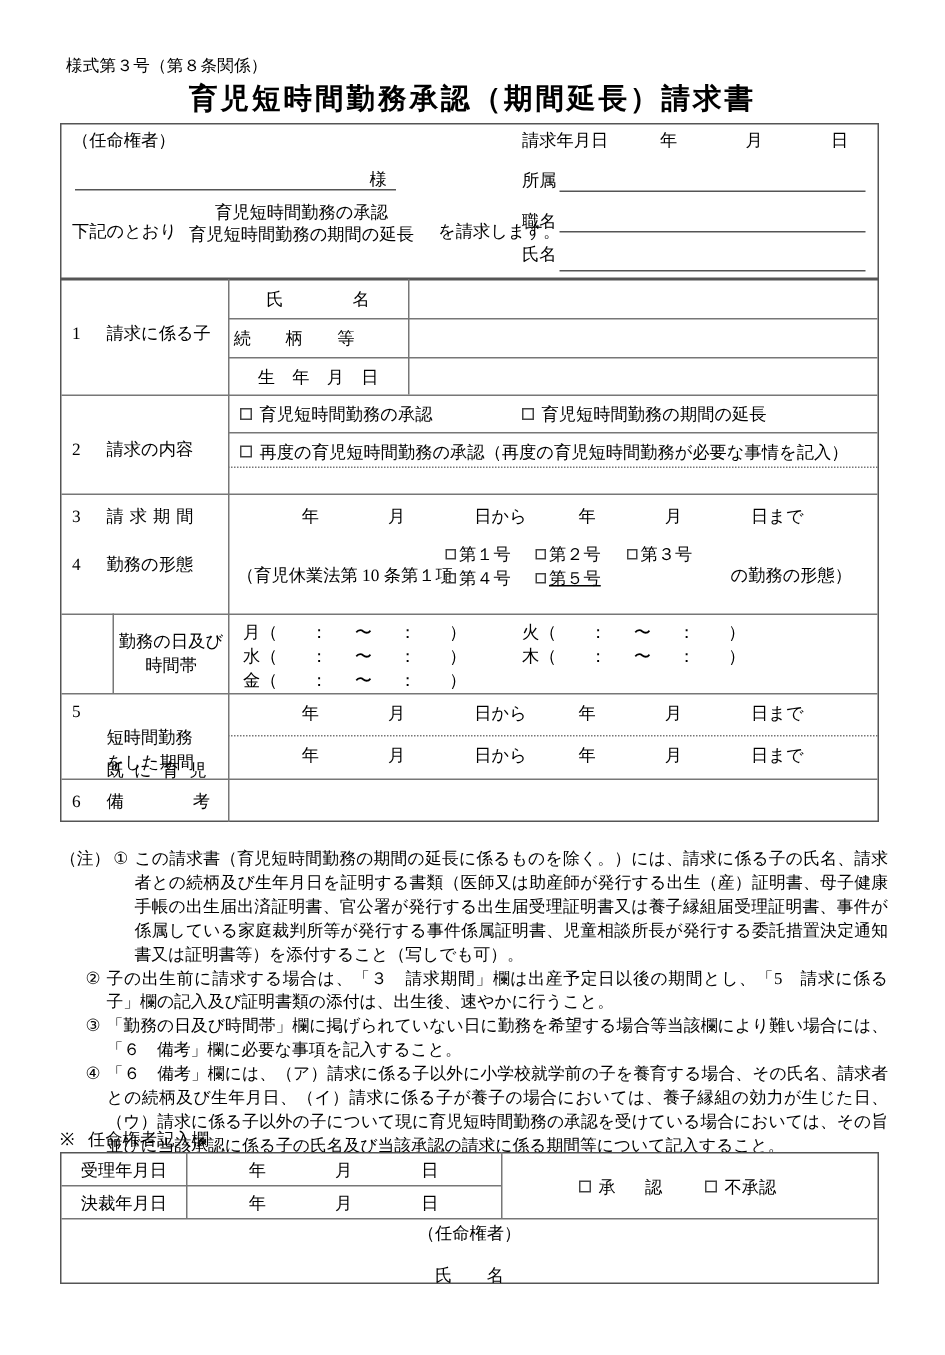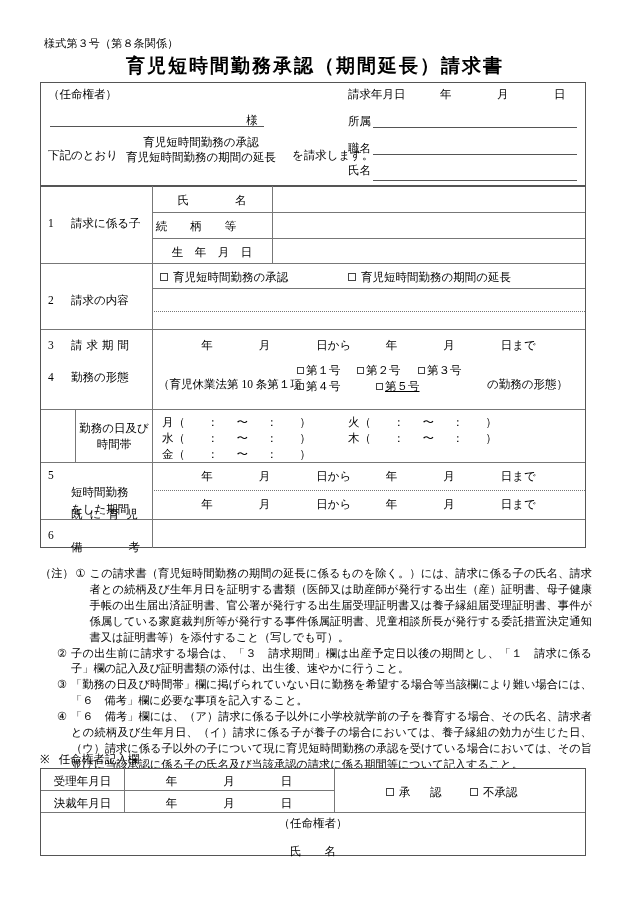--- a/index.html
+++ b/index.html
@@ -195,20 +195,23 @@
 
   <div class="cell" style="left:48px; top:292px;">2</div>
   <div class="cell" style="left:71px; top:292px;">請求の内容</div>
 
   <div class="cell" style="left:160px; top:269px;">
     <span class="cb"></span><span>育児短時間勤務の承認</span>
   </div>
   <div class="cell" style="left:348px; top:269px;">
     <span class="cb"></span><span>育児短時間勤務の期間の延長</span>
   </div>
+  <div class="cell" style="left:160px; top:294px;">
+    <span class="cb"></span><span>再度の育児短時間勤務の承認（再度の育児短時間勤務が必要な事情を記入）</span>
+  </div>
   <div class="cell" style="left:160px; top:314px; width:420px; height:13px;"></div>
 
   <div class="cell" style="left:48px; top:337px;">3</div>
   <div class="cell sp4" style="left:71px; top:337px;">請求期間</div>
   <div class="cell ctr" style="left:152px; top:337px; width:433px;">年　　　　月　　　　日から　　　年　　　　月　　　　日まで</div>
 
   <div class="cell" style="left:48px; top:369px;">4</div>
   <div class="cell" style="left:71px; top:369px;">勤務の形態</div>
 
   <div class="cell" style="left:158px; top:376px;">（育児休業法第 10 条第１項</div>
@@ -218,21 +221,21 @@
   </div>
   <div class="cell" style="left:357px; top:362px;">
     <span class="cb-sm"></span><span>第２号</span>
   </div>
   <div class="cell" style="left:418px; top:362px;">
     <span class="cb-sm"></span><span>第３号</span>
   </div>
   <div class="cell" style="left:297px; top:378px;">
     <span class="cb-sm"></span><span>第４号</span>
   </div>
-  <div class="cell" style="left:376px; top:378px;text-decoration:underline;">
+  <div class="cell" style="left:357px; top:378px;text-decoration:underline;">
     <span class="cb-sm"></span><span>第５号</span>
   </div>
   <div class="cell" style="left:487px; top:376px;">の勤務の形態）</div>
 
   <div class="cell ctr" style="left:76px; top:420px; width:76px;">勤務の日及び</div>
   <div class="cell ctr" style="left:76px; top:436px; width:76px;">時間帯</div>
 
   <div class="cell" style="left:162px; top:414px;">
     <span>月</span><span>（</span><span style="display:inline-block;width:22px"></span><span>：</span><span style="display:inline-block;width:18px"></span><span>〜</span><span style="display:inline-block;width:18px"></span><span>：</span><span style="display:inline-block;width:22px"></span><span>）</span>
   </div>
@@ -251,32 +254,32 @@
 
   <div class="cell" style="left:48px; top:467px;">5</div>
   <div class="cell sp2" style="left:71px; top:467px;margin-top:39px;">既 に 育 児</div>
   <div class="cell" style="left:71px; top:484px;">短時間勤務</div>
   <div class="cell" style="left:71px; top:501px;">をした期間</div>
 
   <div class="cell ctr" style="left:152px; top:468px; width:433px;">年　　　　月　　　　日から　　　年　　　　月　　　　日まで</div>
   <div class="cell ctr" style="left:152px; top:496px; width:433px;">年　　　　月　　　　日から　　　年　　　　月　　　　日まで</div>
 
   <div class="cell" style="left:48px; top:527px;">6</div>
-  <div class="cell" style="left:71px; top:527px;margin-top:12px;">備　　　　考</div>
+  <div class="cell" style="left:71px; top:527px;">備　　　　考</div>
   <div class="cell" style="left:160px; top:527px; width:420px; height:16px;"></div>
 
   <div class="notes">
     <div class="note-row">
       <span class="note-head">（注）</span>
       <span class="note-head" style="padding:0 4px 0 2px;">①</span>
       <span class="note-body">この請求書（育児短時間勤務の期間の延長に係るものを除く。）には、請求に係る子の氏名、請求者との続柄及び生年月日を証明する書類（医師又は助産師が発行する出生（産）証明書、母子健康手帳の出生届出済証明書、官公署が発行する出生届受理証明書又は養子縁組届受理証明書、事件が係属している家庭裁判所等が発行する事件係属証明書、児童相談所長が発行する委託措置決定通知書又は証明書等）を添付すること（写しでも可）。</span>
     </div>
     <div class="note-row note-indent">
       <span class="note-head" style="padding:0 4px 0 0;">②</span>
-      <span class="note-body">子の出生前に請求する場合は、「３　請求期間」欄は出産予定日以後の期間とし、「１　請求に係る子」欄の記入及び証明書類の添付は、出生後、速やかに行うこと。</span>
+      <span class="note-body">子の出生前に請求する場合は、「３　請求期間」欄は出産予定日以後の期間とし、「5　請求に係る子」欄の記入及び証明書類の添付は、出生後、速やかに行うこと。</span>
     </div>
     <div class="note-row note-indent">
       <span class="note-head" style="padding:0 4px 0 0;">③</span>
       <span class="note-body">「勤務の日及び時間帯」欄に掲げられていない日に勤務を希望する場合等当該欄により難い場合には、「６　備考」欄に必要な事項を記入すること。</span>
     </div>
     <div class="note-row note-indent">
       <span class="note-head" style="padding:0 4px 0 0;">④</span>
       <span class="note-body">「６　備考」欄には、（ア）請求に係る子以外に小学校就学前の子を養育する場合、その氏名、請求者との続柄及び生年月日、（イ）請求に係る子が養子の場合においては、養子縁組の効力が生じた日、（ウ）請求に係る子以外の子について現に育児短時間勤務の承認を受けている場合においては、その旨並びに当該承認に係る子の氏名及び当該承認の請求に係る期間等について記入すること。</span>
     </div>
     <div class="note-row note-indent">

